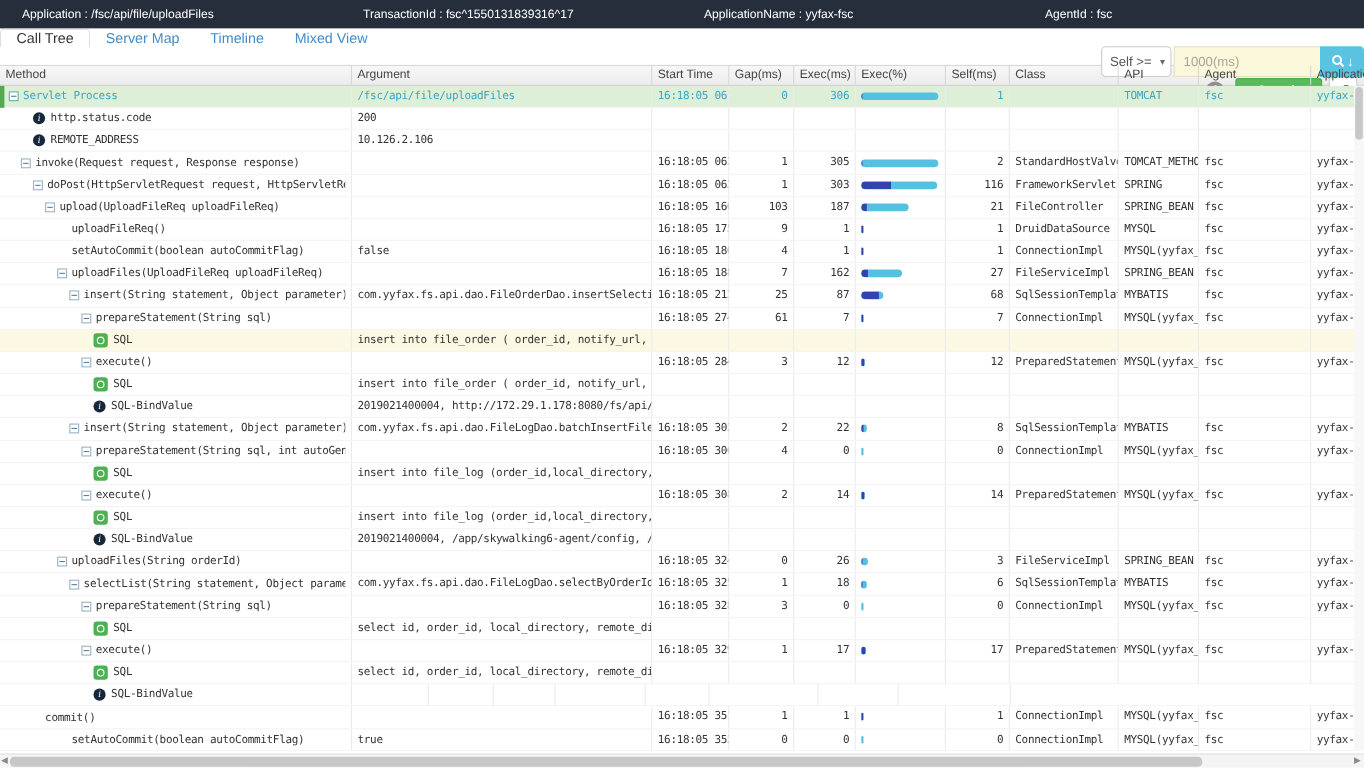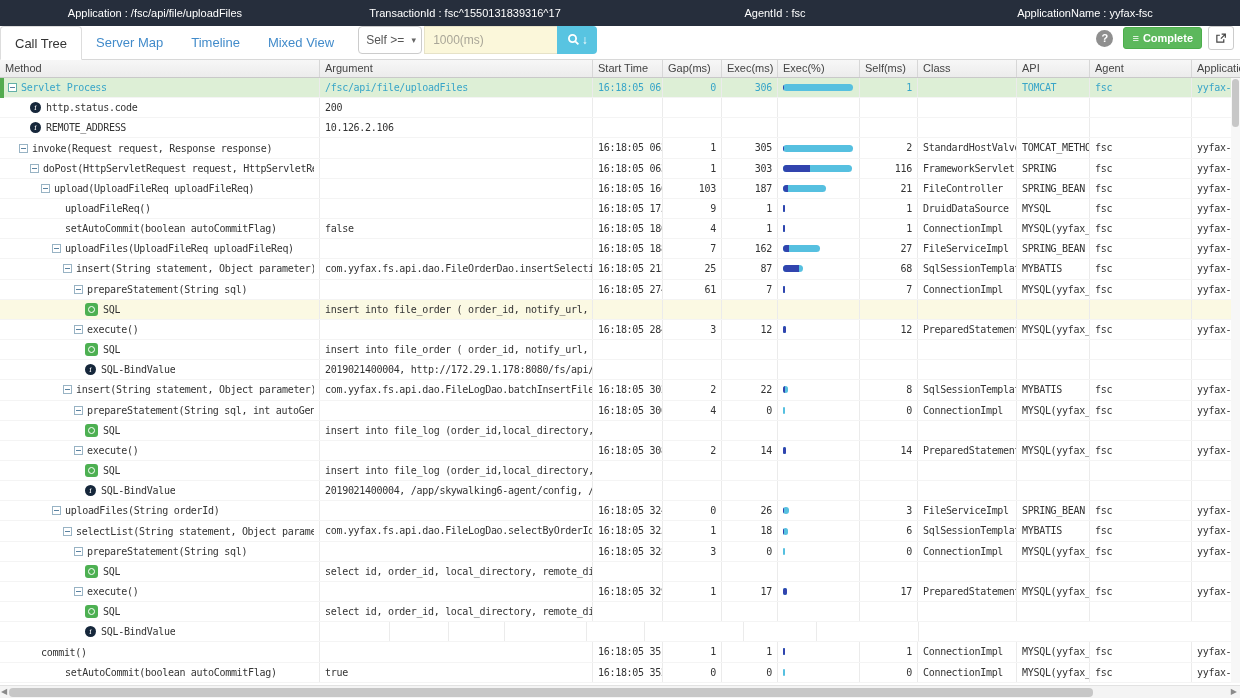--- a/index.html
+++ b/index.html
@@ -6,25 +6,25 @@
   html,body { margin:0; padding:0; }
   body {
     width:1240px; height:698px; overflow:hidden; position:relative;
     background:#fff; font-family:"Liberation Sans", sans-serif;
   }
   
   .topbar {
     height:26px; background:#262e3c; display:flex; align-items:center;
     color:#fff; font-size:11px;
   }
-  .tb-item { flex:1; text-align:center; white-space:nowrap; }
+  .tb-item { flex:1; text-align:left; white-space:nowrap;margin-left:20px; }
   
   .toolbar {
     height:34px; background:#fff; border-bottom:1px solid #d8d8d8;
-    display:flex; align-items:flex-start;
+    display:flex; align-items:flex-end;flex-direction:column;
   }
   .tabs { display:flex; align-self:stretch; }
   .tab {
     display:flex; align-items:center; padding:0 14px; font-size:13px;
     color:#428bca; cursor:pointer; white-space:nowrap;
   }
   .tab.active {
     color:#333; background:#fff; border:1px solid #ddd; border-bottom:1px solid #fff;
     margin-bottom:-1px; border-top-left-radius:4px; border-top-right-radius:4px;
   }
@@ -128,22 +128,22 @@
   .hthumb { position:absolute; left:9px; top:2px; width:1084px; height:9px; background:#c7c7c7; border-radius:4px; }
   .harrow { position:absolute; top:0; font-size:8px; color:#8a8a8a; line-height:12px; cursor:pointer; }
   .harrow.left { left:1px; } .harrow.right { right:3px; }
 </style>
 </head>
 <body>
 
 <div class="topbar">
   <span class="tb-item">Application : /fsc/api/file/uploadFiles</span>
   <span class="tb-item">TransactionId : fsc^1550131839316^17</span>
+  <span class="tb-item">ApplicationName : yyfax-fsc</span>
   <span class="tb-item">AgentId : fsc</span>
-  <span class="tb-item">ApplicationName : yyfax-fsc</span>
 </div>
 
 <div class="toolbar">
   <div class="tabs">
     <div class="tab active">Call Tree</div>
     <div class="tab">Server Map</div>
     <div class="tab">Timeline</div>
     <div class="tab">Mixed View</div>
   </div>
   <div class="filter-group">

